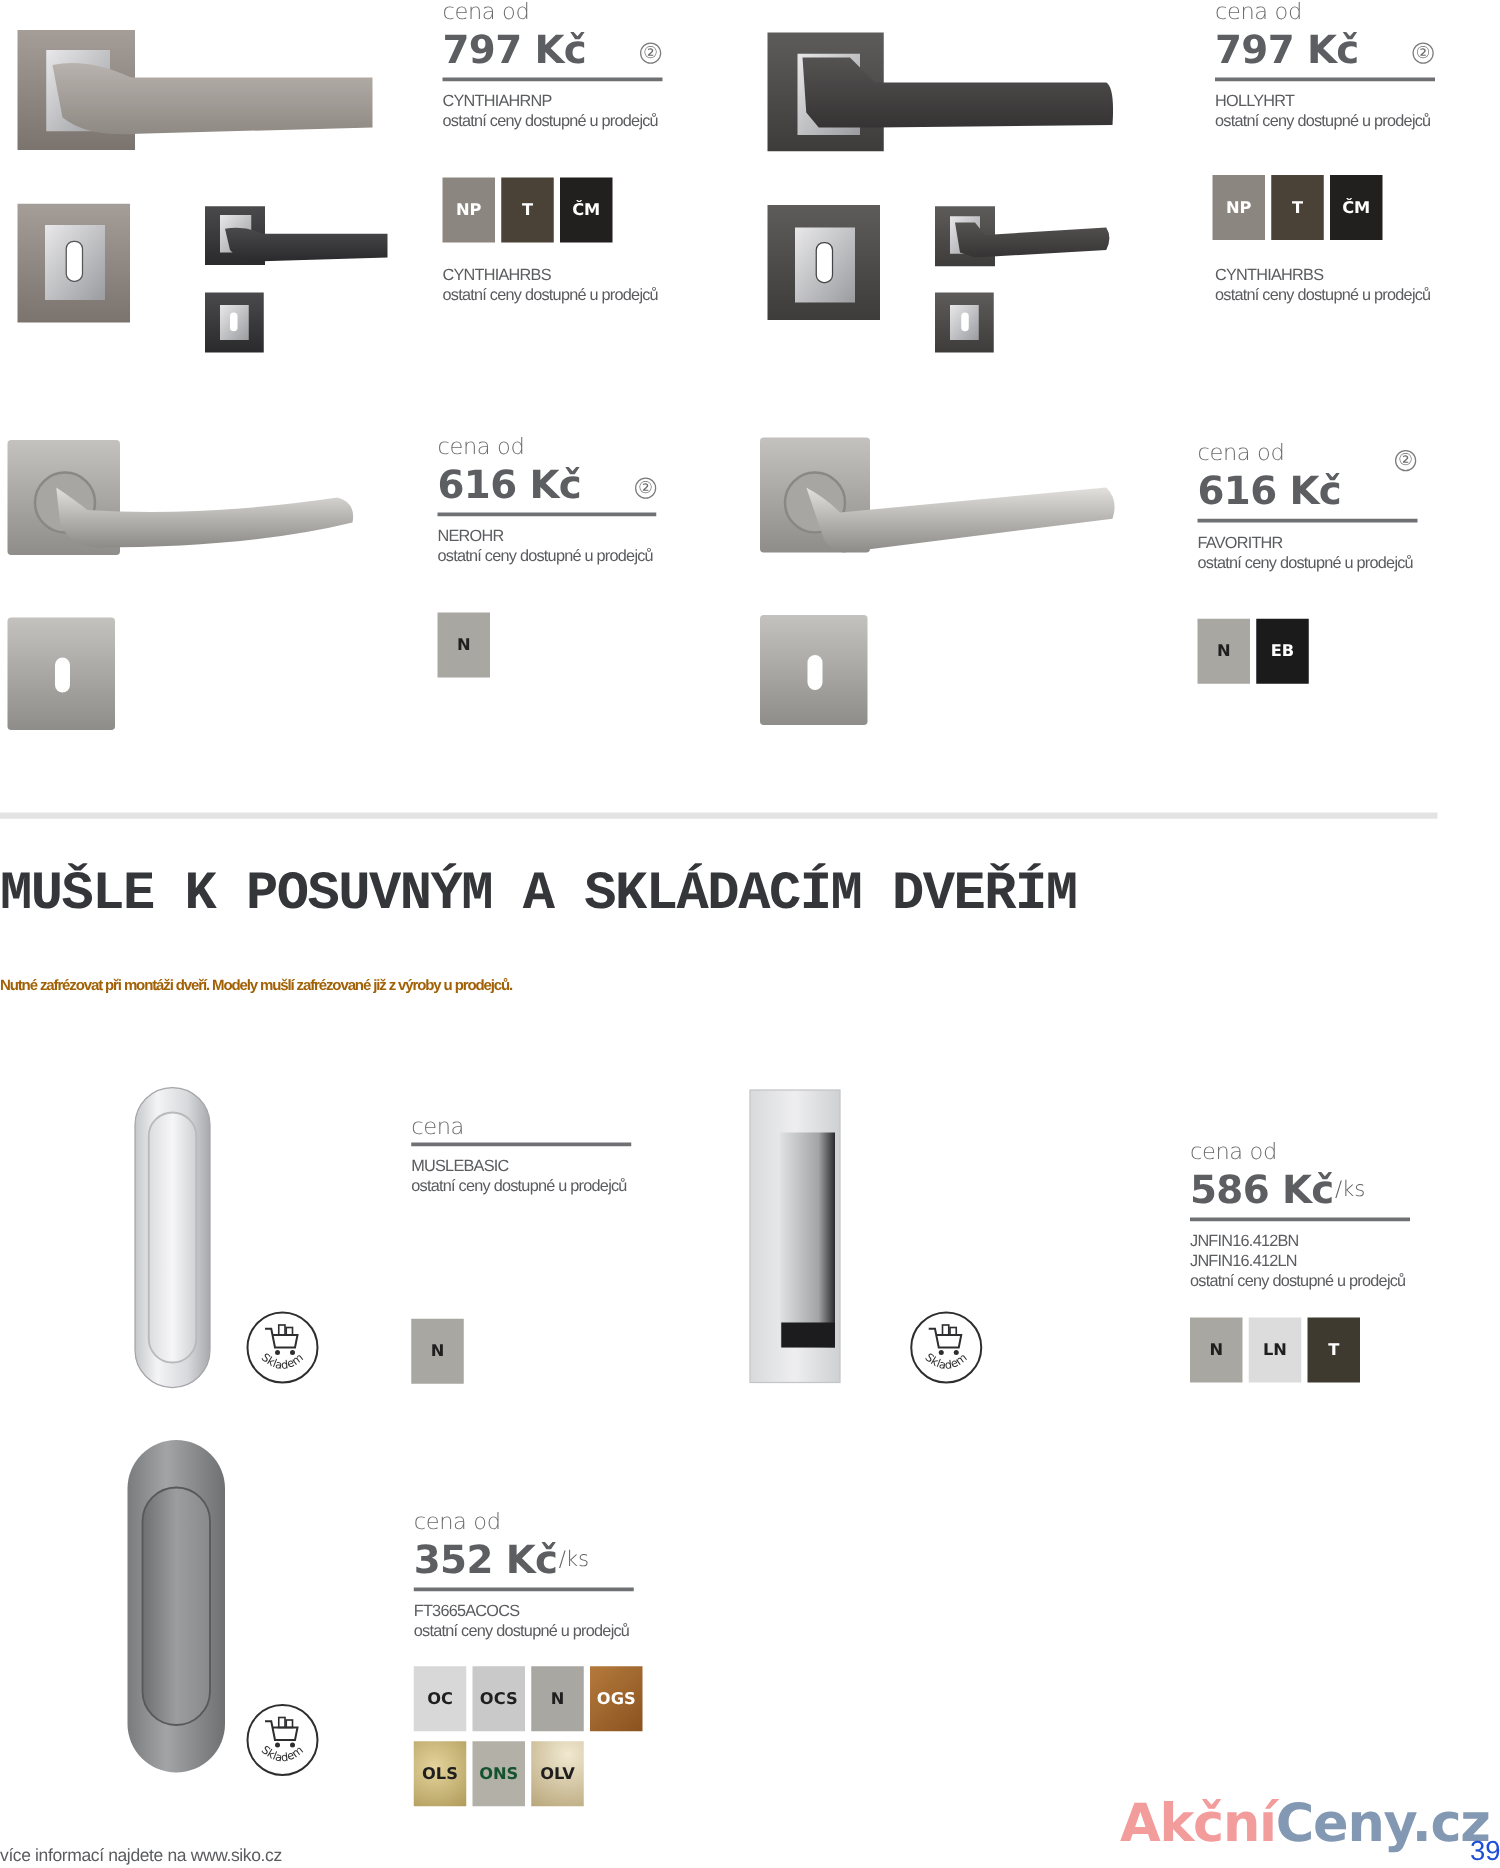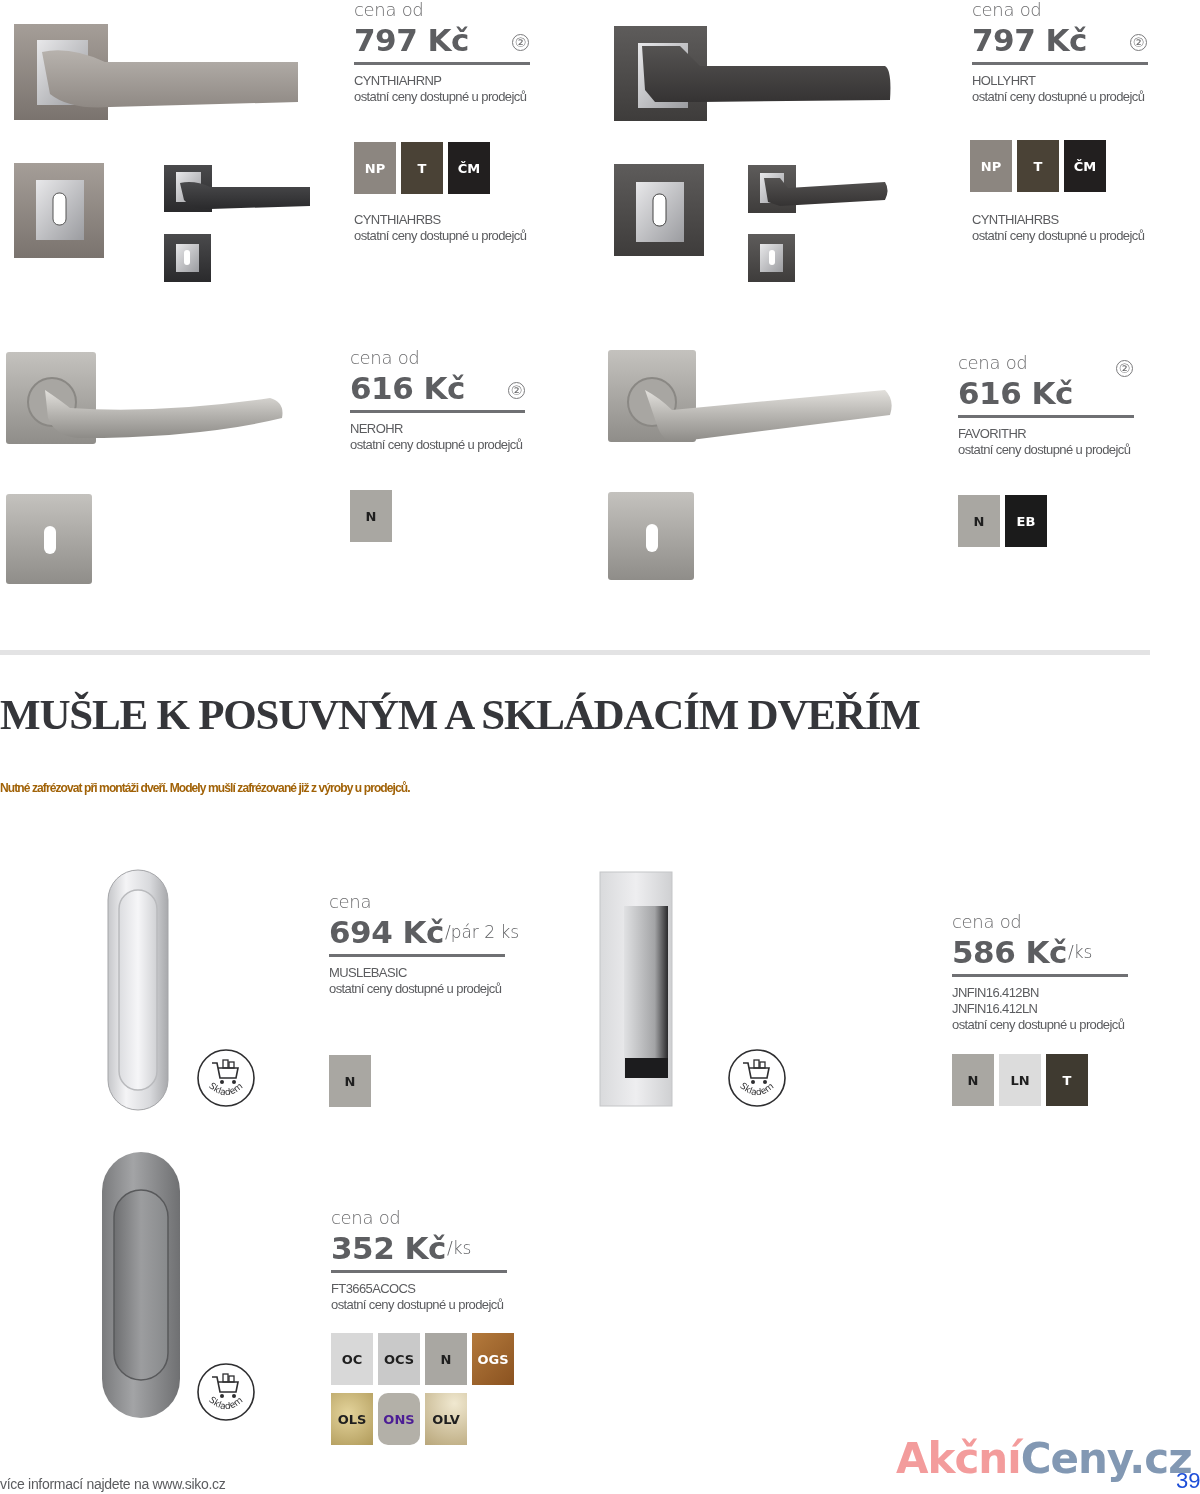--- a/index.html
+++ b/index.html
@@ -17,21 +17,21 @@
   .price-note { position: absolute; font-size: 13px; color: #6b6b6d; width: 17px; height: 17px; border: 1px solid #7b7b7d; border-radius: 50%; display: flex; align-items: center; justify-content: center; font-family: "DejaVu Sans", sans-serif; }
   .price-rule { height: 3px; background: #6f7073; margin-top: 2px; }
   .code { font-family: "Liberation Sans", sans-serif; font-size: 13px; color: #5b5c5f; letter-spacing: -0.6px; line-height: 16px; margin-top: 8px; }
   .note { font-family: "Liberation Sans", sans-serif; font-size: 13px; color: #5b5c5f; letter-spacing: -0.6px; line-height: 16px; }
 
   .swatches { display: flex; gap: 5px; }
   .swatch { width: 42px; height: 52px; display: flex; align-items: center; justify-content: center; font-family: "DejaVu Sans", sans-serif; font-weight: bold; font-size: 13px; }
 
   
   .divider { position: absolute; left: 0; top: 650px; width: 1150px; height: 5px; background: #e3e3e4; }
-  .section-title { position: absolute; left: 0; top: 690px; font-family: Liberation Serif, serif; font-size: 43px; font-weight: bold; color: #35363a; letter-spacing: -1.2px; white-space: nowrap; }
+  .section-title { position: absolute; left: 0; top: 690px; font-family: Liberation Mono, monospace; font-size: 43px; font-weight: bold; color: #35363a; letter-spacing: -1.2px; white-space: nowrap; }
   .section-sub { position: absolute; left: 0; top: 781px; font-family: "Liberation Sans", sans-serif; font-size: 12px; color: #a16207; letter-spacing: -0.9px; font-weight: bold; }
 
   
   .stock-badge { position: absolute; width: 60px; height: 60px; }
 
   .footer-link { position: absolute; left: 0; top: 1476px; font-size: 14px; color: #5b5c5f; font-family: "Liberation Sans", sans-serif; letter-spacing: -0.3px; }
   .watermark { position: absolute; left: 896px; top: 1434px; font-family: "DejaVu Sans", sans-serif; font-size: 42px; font-weight: bold; letter-spacing: -1px; opacity: 0.85; }
   .page-num { position: absolute; left: 1176px; top: 1468px; font-family: "Liberation Sans", sans-serif; font-size: 22px; color: #1d4ed8; }
 </style>
 </head>
@@ -263,24 +263,20 @@
     <rect x="33" y="14" width="5" height="6" fill="none" stroke="#2e2e30" stroke-width="1.3"></rect>
     <circle cx="26" cy="34" r="2" fill="#2e2e30"></circle>
       <circle cx="38" cy="34" r="2" fill="#2e2e30"></circle>
     <path id="arcA" d="M10 36 Q30 58 50 36" fill="none"></path>
     <text font-size="9" fill="#2e2e30" font-family="DejaVu Sans, sans-serif"><textPath href="#arcA" startOffset="8%">Skladem</textPath></text>
   </svg>
 </div>
 
 <div class="price-block" style="left:329px;top:892px;width:200px;">
   <div class="price-label">cena</div>
-  <div class="price-row">
-    <span class="price-value">694 Kč</span>
-    <span class="price-unit">/pár 2 ks</span>
-  </div>
   <div class="price-rule" style="width:176px;"></div>
   <div class="code">MUSLEBASIC</div>
   <div class="note">ostatní ceny dostupné u prodejců</div>
 </div>
 <div class="abs swatches" style="left:329px;top:1055px;">
   <div class="swatch" style="background:#a9a7a2;color:#1f1f1f;">
       <span>N</span>
     </div>
 </div>
 
@@ -392,21 +388,21 @@
         <span>N</span>
       </div>
     <div class="swatch" style="background:linear-gradient(135deg,#b47a3c,#8a5220);color:#fff;">
         <span>OGS</span>
       </div>
   </div>
   <div class="swatches">
     <div class="swatch" style="background:radial-gradient(circle at 40% 40%,#e4d49c,#b09a5a);color:#1f1f1f;">
         <span>OLS</span>
       </div>
-    <div class="swatch" style="background:#b3b0a8;color:#4c1d95;border-radius:10px;">
+    <div class="swatch" style="background:#b3b0a8;color:#14532d;">
         <span>ONS</span>
       </div>
     <div class="swatch" style="background:radial-gradient(circle at 70% 20%,#f0e8d0,#b8a67a);color:#1f1f1f;text-align:center;">
         <span>OLV</span>
       </div>
   </div>
 </div>
 
 <div class="footer-link">více informací najdete na www.siko.cz</div>
 <div class="watermark">

